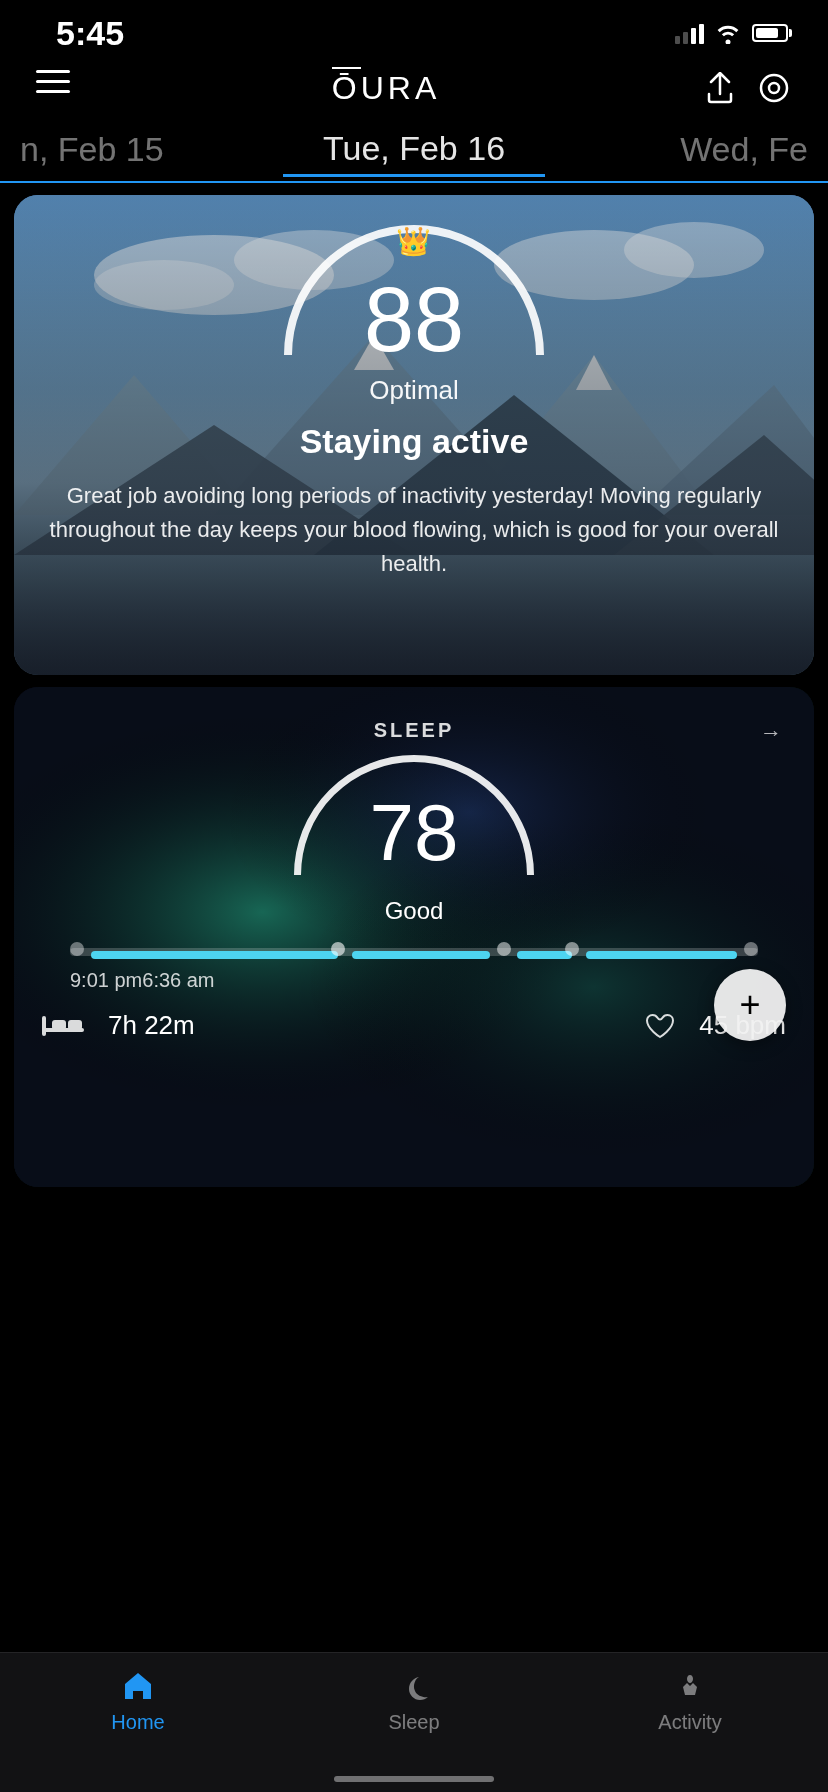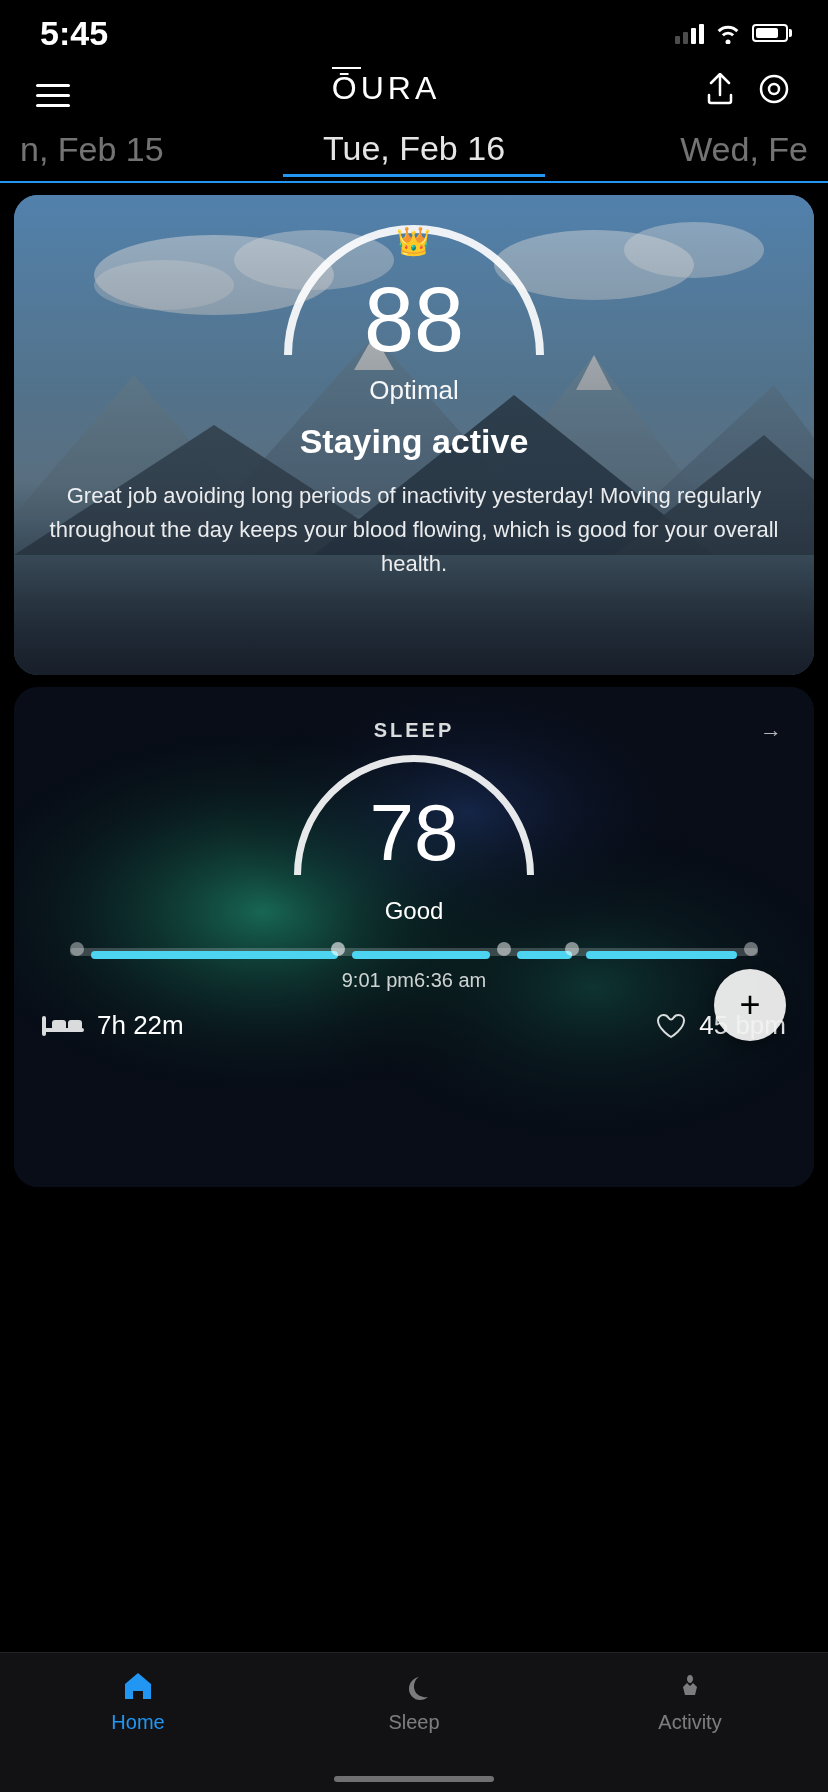--- a/index.html
+++ b/index.html
@@ -21,20 +21,21 @@
       justify-content: space-between;
       align-items: center;
       padding: 16px 40px 10px;
       height: 60px;
     }
 
     .status-time {
       font-size: 34px;
       font-weight: 600;
       color: #fff;
+      margin-left: 16px;
     }
 
     .status-icons {
       display: flex;
       align-items: center;
       gap: 10px;
     }
 
     .signal-bars {
       display: flex;
@@ -78,21 +79,21 @@
       height: 100%;
       width: 80%;
       background: #fff;
       border-radius: 2px;
     }
 
     
     .header {
       display: flex;
       justify-content: space-between;
-      align-items: flex-end;
+      align-items: flex-start;
       padding: 10px 36px 16px;
     }
 
     .hamburger-icon {
       display: flex;
       flex-direction: column;
       gap: 7px;
       cursor: pointer;
     }
 
@@ -411,38 +412,38 @@
     .timeline-dot.end { right: 0; background: rgba(255,255,255,0.4); }
 
     
     .seg1 { position: absolute; left: 3%; top: 3px; height: 8px; width: 36%; background: #4DD4F0; border-radius: 4px; }
     .seg2 { position: absolute; left: 41%; top: 3px; height: 8px; width: 20%; background: #4DD4F0; border-radius: 4px; }
     .seg3 { position: absolute; left: 65%; top: 3px; height: 8px; width: 8%; background: #4DD4F0; border-radius: 4px; }
     .seg4 { position: absolute; left: 75%; top: 3px; height: 8px; width: 22%; background: #4DD4F0; border-radius: 4px; }
 
     .timeline-times {
       display: flex;
-      justify-content: center;
+      justify-content: flex-start;
       font-size: 20px;
       color: rgba(255,255,255,0.8);
     }
 
     
     .sleep-stats {
       display: flex;
       justify-content: space-between;
       align-items: center;
       padding: 18px 28px 16px;
       position: relative;
     }
 
     .stat-item {
       display: flex;
       align-items: center;
-      gap: 13px;
+      gap: 24px;
       text-align: center;
     }
 
     .stat-value {
       font-size: 26px;
       font-weight: 400;
       color: #fff;
     }
 
     

